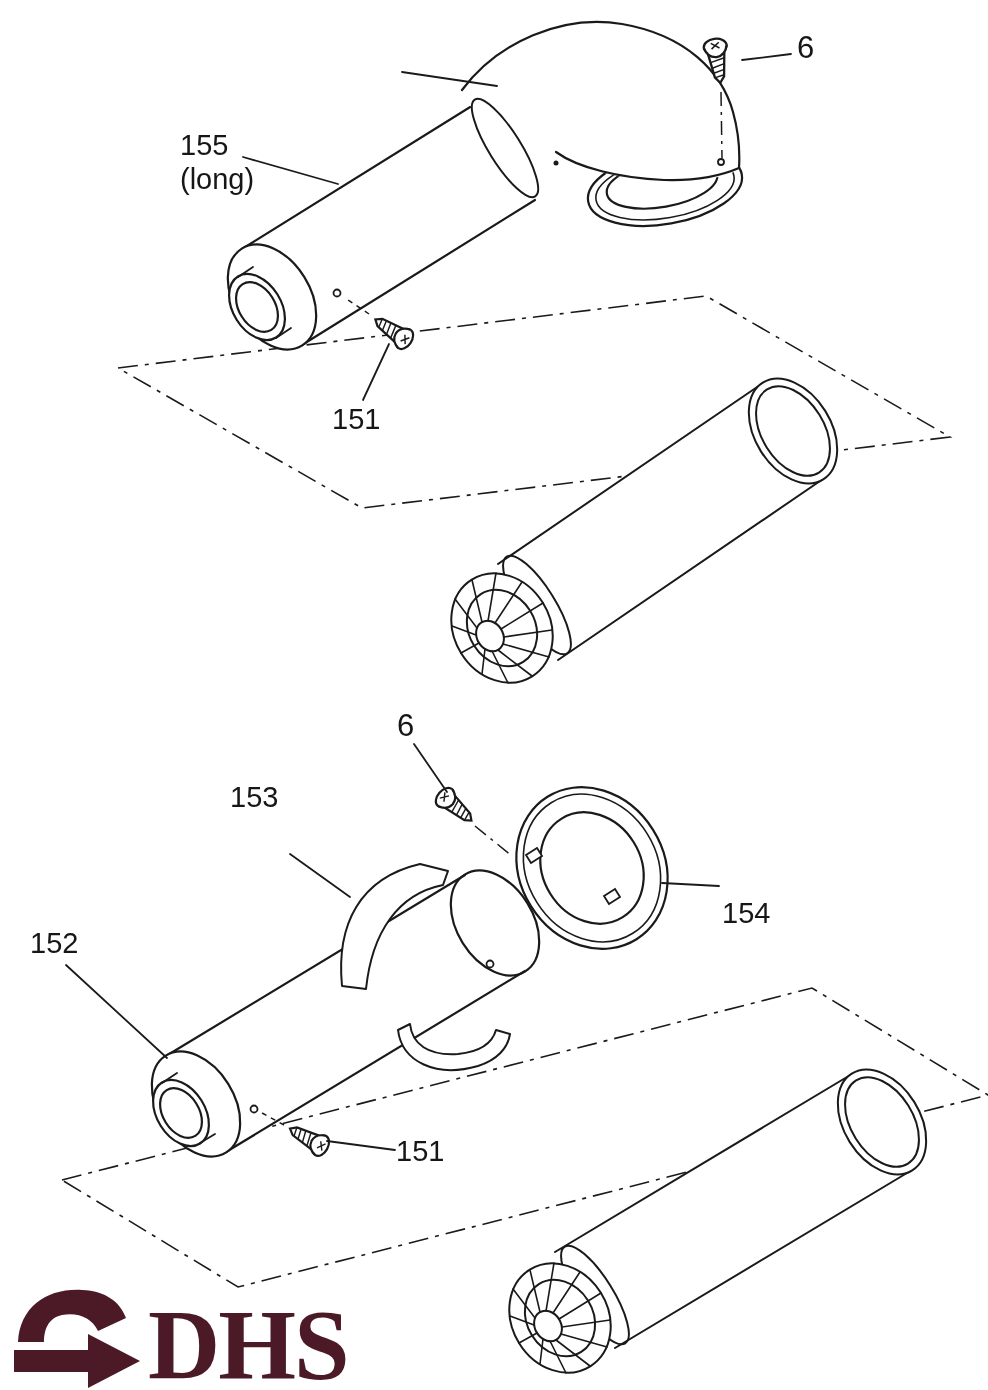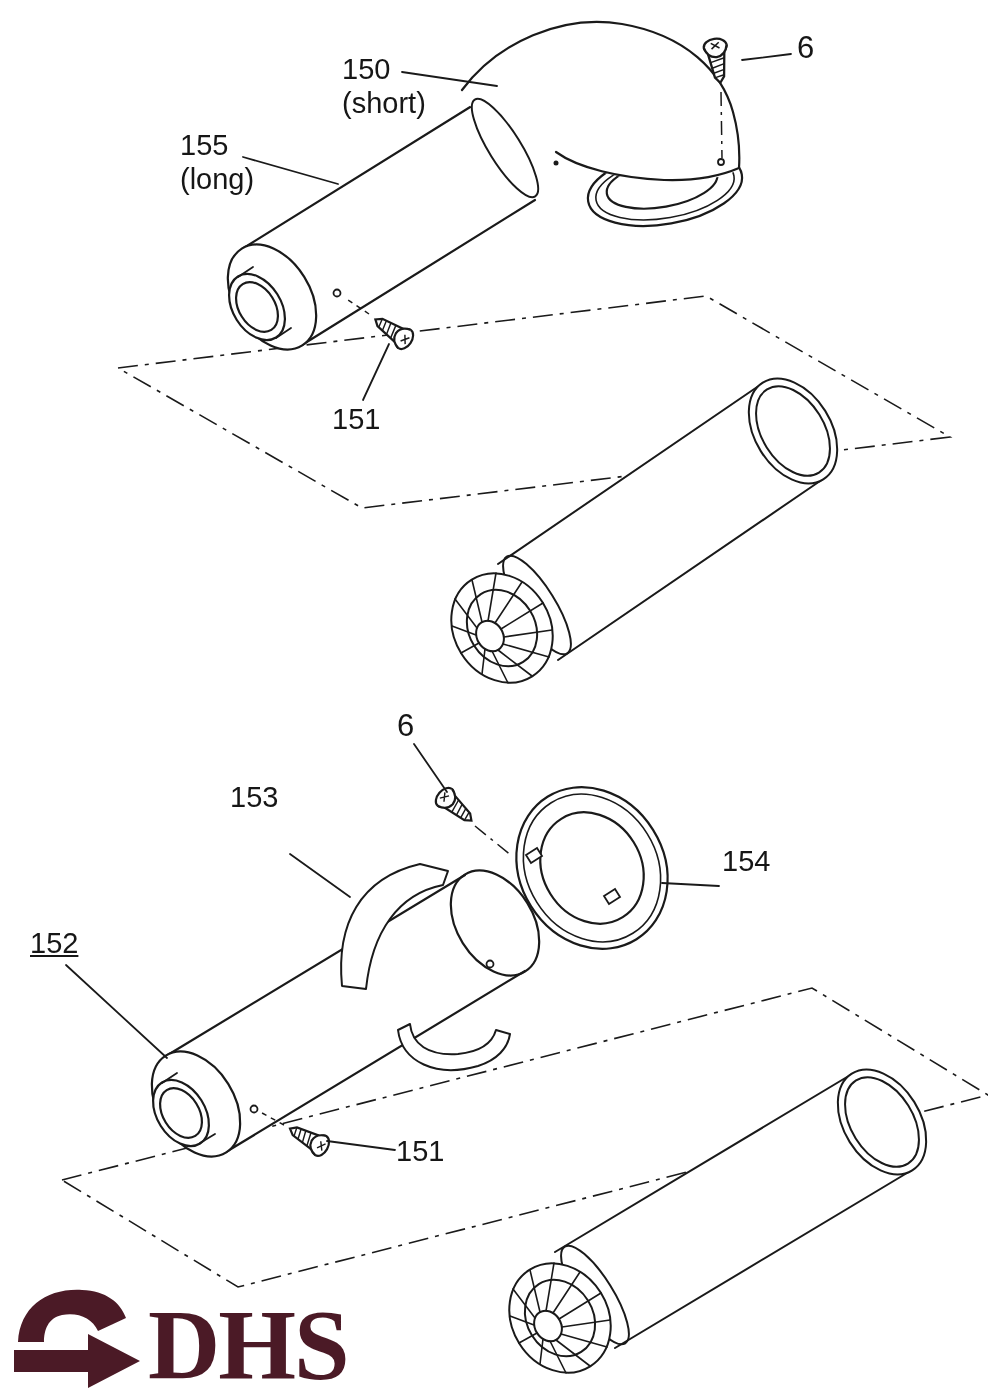--- a/index.html
+++ b/index.html
@@ -134,24 +134,20 @@
     <line x1="395" y1="1150" x2="327" y2="1141"></line>
   </g>
 
   <g>
     <path d="M 18 1342 C 20 1306 48 1288 82 1290 C 106 1291 120 1302 126 1318 L 98 1331 C 92 1318 78 1312 62 1315 C 48 1318 44 1330 44 1342 Z" fill="#4b1a26"></path>
     <path d="M 14 1350 L 88 1350 L 88 1334 L 140 1361 L 88 1388 L 88 1372 L 14 1372 Z" fill="#4b1a26"></path>
     <text x="148" y="1378" font-family="Liberation Serif, serif" font-size="100" font-weight="bold" letter-spacing="-2" fill="#4b1a26">DHS</text>
   </g>
 </svg>
 
-<div class="callout" style="left:342px;top:52px;">
-  <span class="num">150</span>
-  <span class="qualifier">(short)</span>
-</div>
 
 <div class="callout" style="left:180px;top:128px;">
   <span class="num">155</span>
   <span class="qualifier">(long)</span>
 </div>
 
 <div class="callout lbl-lg" style="left:797px;top:30px;">
   <span class="num">6</span>
 </div>
 
@@ -160,25 +156,25 @@
 </div>
 
 <div class="callout lbl-lg" style="left:397px;top:708px;">
   <span class="num">6</span>
 </div>
 
 <div class="callout" style="left:230px;top:780px;">
   <span class="num">153</span>
 </div>
 
-<div class="callout" style="left:722px;top:844px;">
+<div class="callout" style="left:722px;top:896px;">
   <span class="num">154</span>
 </div>
 
-<div class="callout" style="left:30px;top:926px;text-decoration:underline;">
+<div class="callout" style="left:30px;top:926px;">
   <span class="num">152</span>
 </div>
 
 <div class="callout" style="left:396px;top:1134px;">
   <span class="num">151</span>
 </div>
 
 </div>
 
 </body></html>

